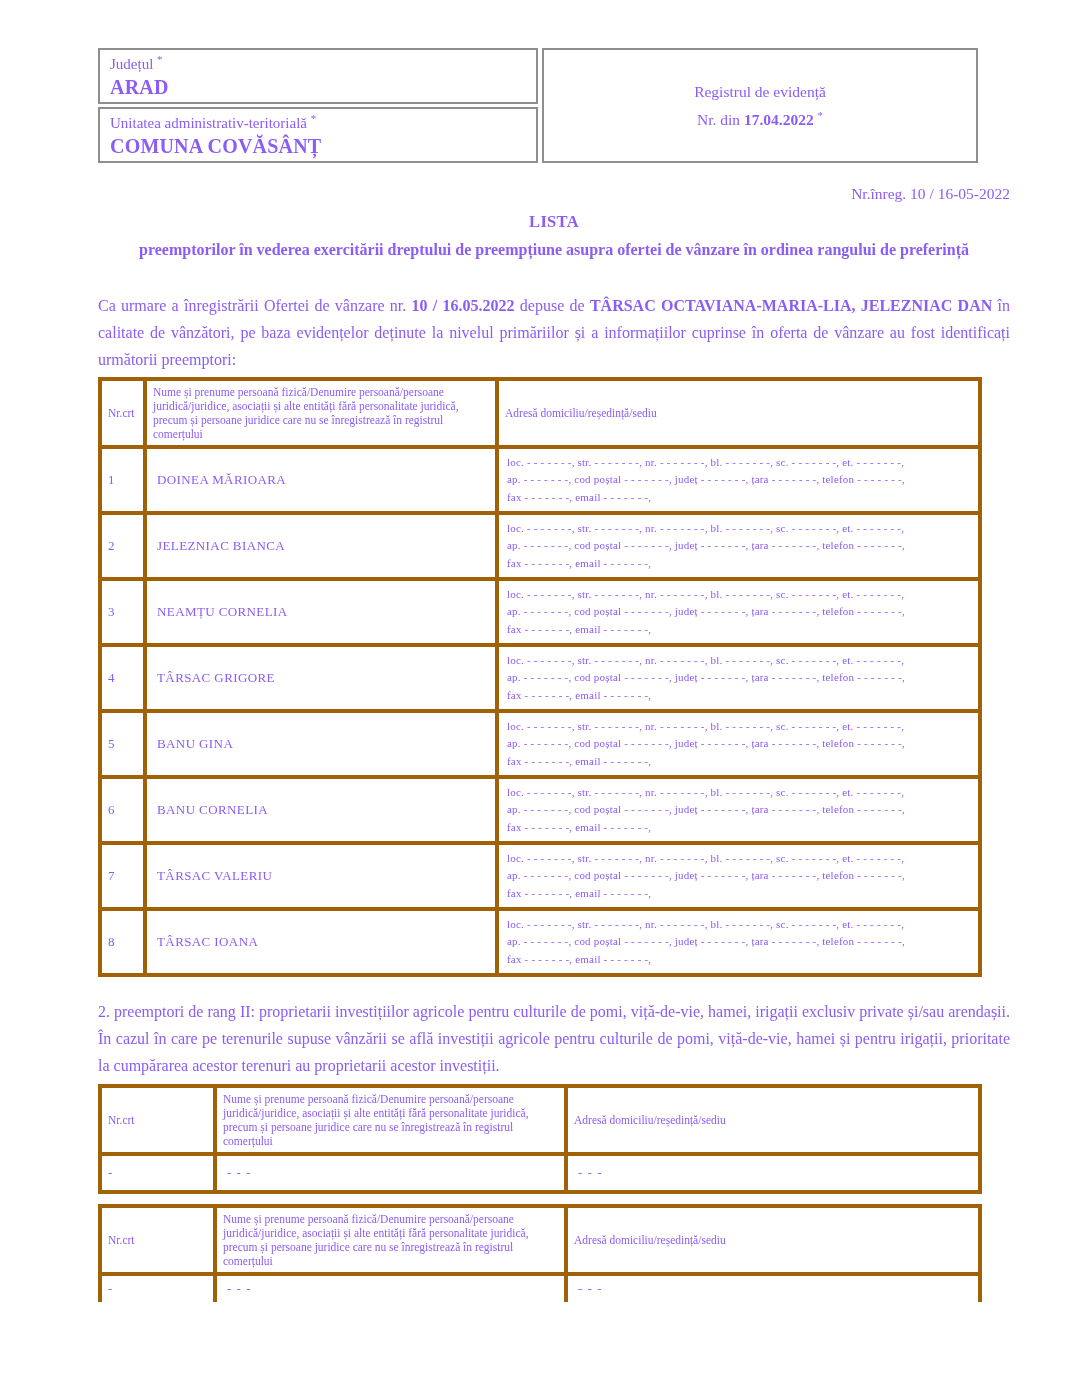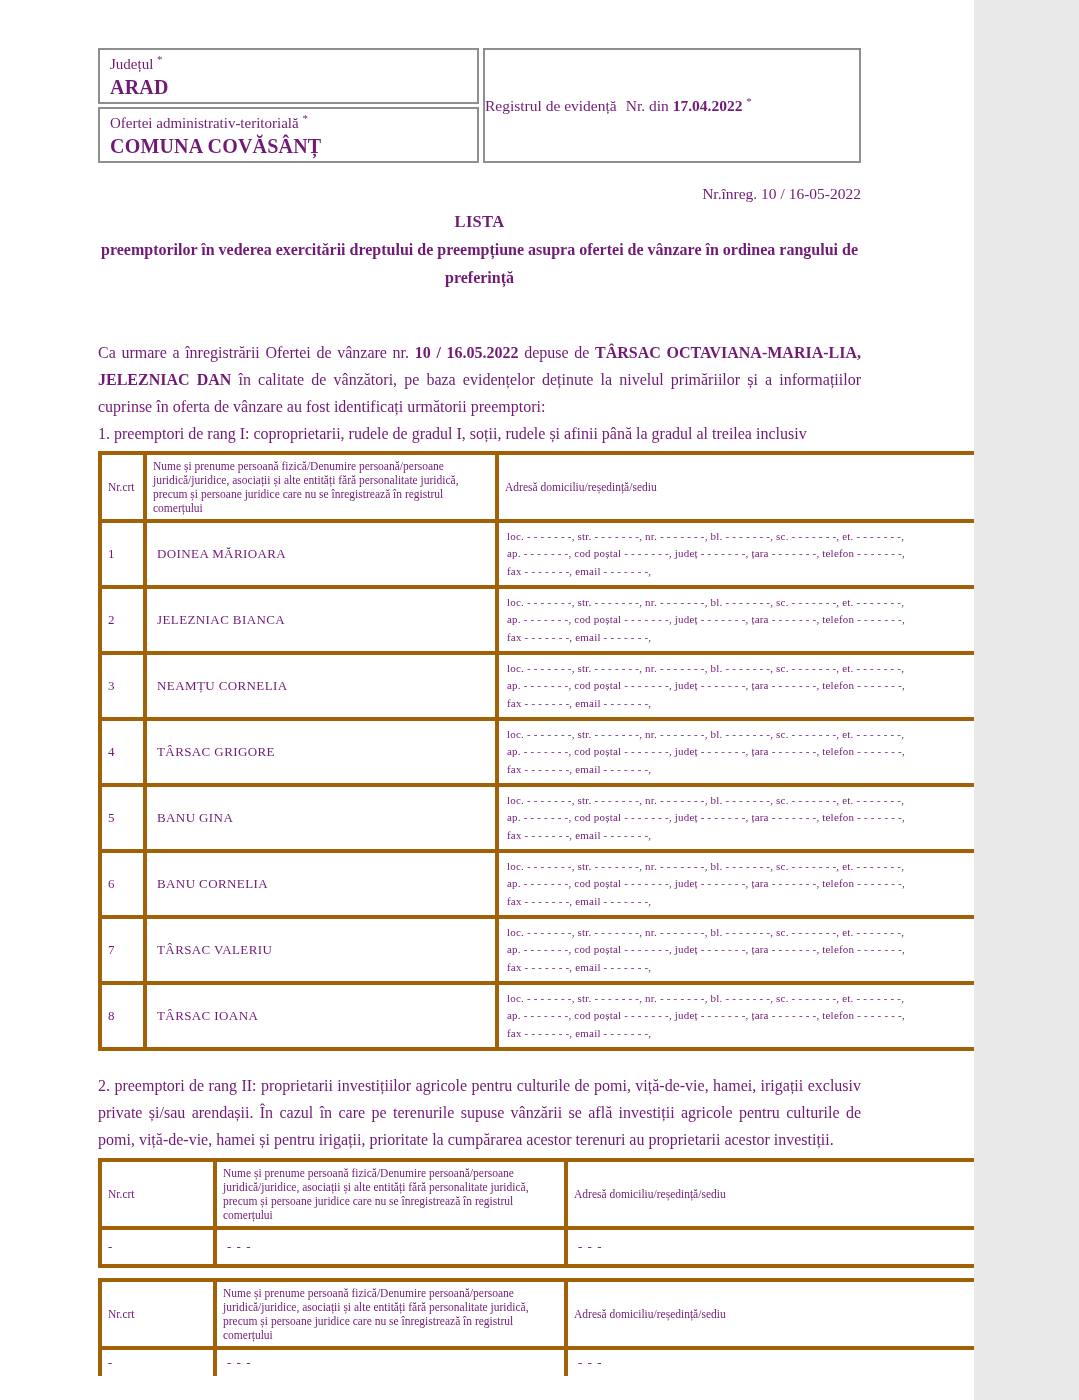--- a/index.html
+++ b/index.html
@@ -1,48 +1,48 @@
 <!DOCTYPE html>
 <html><head>
 <meta charset="utf-8">
 <style>
   html,body{margin:0;padding:0;background:#e9e9e9;}
   .page{
     position:relative;
-    width:974px;height:1400px;
+    width:1079px;height:1400px;
     background:#ffffff;
     font-family:"Liberation Serif","DejaVu Serif",serif;
-    color:#701a75;
+    color:#8b5cf6;
     overflow:hidden;
     box-sizing:border-box;
-    padding:48px 113px 0 98px;
+    padding:48px 69px 0 98px;
   }
   
   .hdr{display:flex;gap:4px;}
   .hdr-left{width:440px;display:flex;flex-direction:column;gap:3px;box-sizing:border-box;}
   .hcell{
     border:2px solid #8e8e8e;box-sizing:border-box;height:56px;
     padding:5px 10px 4px;background:#fff;
   }
   .hcell .lbl{font-size:15px;line-height:19px;}
   .hcell .val{font-size:20px;font-weight:bold;line-height:20px;margin-top:3px;letter-spacing:.2px;}
   .hdr-right{
     width:436px;border:2px solid #8e8e8e;box-sizing:border-box;
-    display:flex;align-items:center;
+    display:flex;flex-direction:column;align-items:center;justify-content:center;
     gap:9px;background:#fff;
   }
   .hdr-right .line{font-size:15.5px;line-height:19px;text-align:center;}
   sup.star{font-size:11px;vertical-align:super;line-height:0;}
   
   .regline{margin-top:20px;text-align:right;font-size:15.5px;line-height:21px;}
   .list-title{margin-top:4px;text-align:center;font-weight:bold;font-size:16.5px;line-height:28px;letter-spacing:.3px;}
   .list-subtitle{text-align:center;font-weight:bold;font-size:16px;line-height:28px;}
   
   .para{font-size:16px;line-height:27px;text-align:justify;}
-  .intro{margin-top:47px;}
+  .intro{margin-top:28px;}
   .rank-heading{font-size:16px;line-height:27px;text-align:justify;}
   .b{font-weight:bold;}
   
   table.doc{border-collapse:collapse;width:880px;table-layout:fixed;background:#fff;}
   table.doc td,table.doc th{
     border:4px solid #a16207;box-sizing:border-box;
     vertical-align:middle;font-weight:normal;text-align:left;
   }
   .t1{margin-top:4px;}
   .t1 .c-nr{width:45px;}
@@ -80,38 +80,37 @@
 
 <div class="page">
 
   <div class="hdr">
     <div class="hdr-left">
       <div class="hcell">
         <div class="lbl"><span>Județul</span> <sup class="star">*</sup></div>
         <div class="val">ARAD</div>
       </div>
       <div class="hcell">
-        <div class="lbl"><span>Ofertei administrativ-teritorială</span> <sup class="star">*</sup></div>
+        <div class="lbl"><span>Unitatea administrativ-teritorială</span> <sup class="star">*</sup></div>
         <div class="val">COMUNA COVĂSÂNȚ</div>
       </div>
     </div>
     <div class="hdr-right">
       <div class="line">Registrul de evidență</div>
       <div class="line"><span>Nr. din </span><span class="b">17.04.2022</span> <sup class="star">*</sup></div>
     </div>
   </div>
 
   <div class="regline">Nr.înreg. 10 / 16-05-2022</div>
 
   <div class="list-title">LISTA</div>
   <div class="list-subtitle">preemptorilor în vederea exercitării dreptului de preempțiune asupra ofertei de vânzare în ordinea rangului de preferință</div>
 
   <div class="para intro"><span>Ca urmare a înregistrării Ofertei de vânzare nr. </span><span class="b">10 / 16.05.2022</span><span> depuse de </span><span class="b">TÂRSAC OCTAVIANA-MARIA-LIA, JELEZNIAC DAN</span><span> în calitate de vânzători, pe baza evidențelor deținute la nivelul primăriilor și a informațiilor cuprinse în oferta de vânzare au fost identificați următorii preemptori:</span></div>
 
-  <div class="rank-heading">1. preemptori de rang I: coproprietarii, rudele de gradul I, soții, rudele și afinii până la gradul al treilea inclusiv</div>
 
   <table class="doc t1">
     <colgroup>
         <col class="c-nr">
         <col class="c-name">
         <col class="c-addr">
       </colgroup>
     <tbody>
         <tr class="hd">
       <th class="small">Nr.crt</th>

